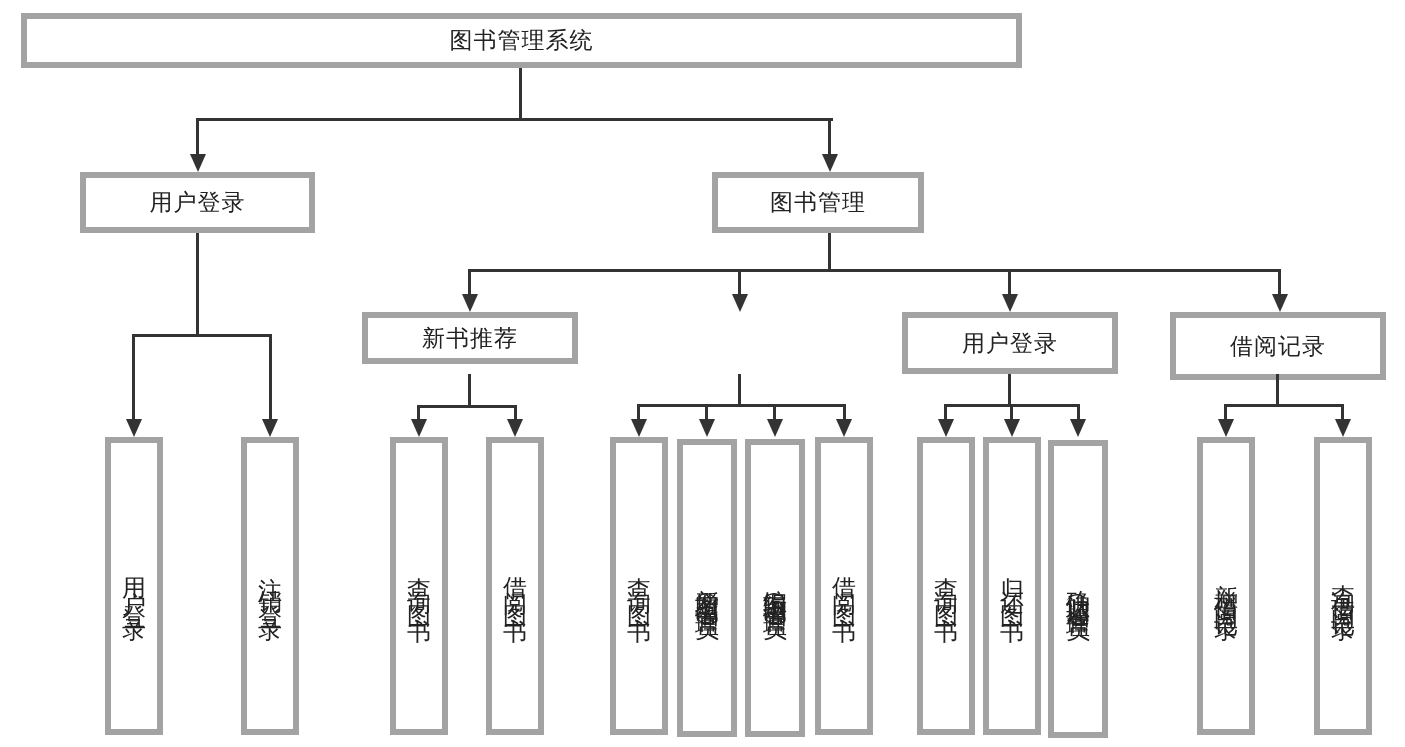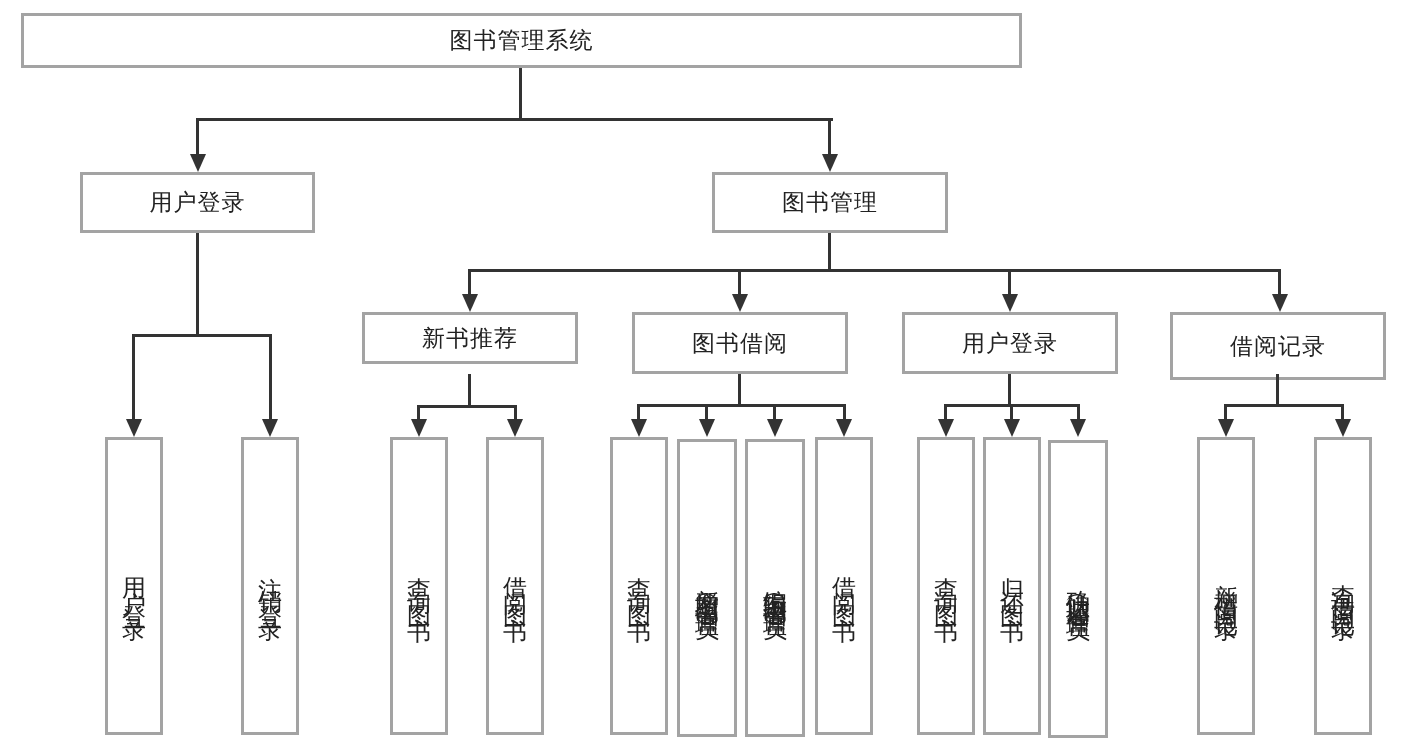--- a/index.html
+++ b/index.html
@@ -1,21 +1,21 @@
 <!DOCTYPE html>
 <html><head>
 <meta charset="utf-8">
 <style>
   html,body{margin:0;padding:0;background:#ffffff;}
   .canvas{
     position:relative;width:1405px;height:747px;background:#ffffff;overflow:hidden;
     font-family:"Liberation Sans","DejaVu Sans",sans-serif;color:#222222;
   }
   .box{
-    position:absolute;background:#ffffff;border:3px solid #a3a3a3;
+    position:absolute;background:#ffffff;border:6px solid #a3a3a3;
     box-sizing:border-box;display:flex;align-items:center;justify-content:center;
   }
   .hbox span{font-size:23px;letter-spacing:1px;color:#222222;white-space:nowrap;}
   .vbox span{
     writing-mode:vertical-rl;text-orientation:mixed;
     font-size:24px;color:#222222;line-height:1;
   }
   .ls-wide span{letter-spacing:14px;}
   .ls-mid  span{letter-spacing:7px;}
   .ls-tight span{letter-spacing:4px;}
@@ -36,31 +36,28 @@
 <div class="canvas">
 
   <div class="box hbox" style="left:21px;top:13px;width:1001px;height:55px">
     <span>图书管理系统</span>
   </div>
 
   <div class="box hbox" style="left:80px;top:172px;width:235px;height:61px">
     <span>用户登录</span>
   </div>
 
-  <div class="box hbox" style="left:712px;top:172px;width:236px;height:61px">
+  <div class="box hbox" style="left:712px;top:172px;width:212px;height:61px">
     <span>图书管理</span>
   </div>
 
   <div class="box hbox" style="left:362px;top:312px;width:216px;height:52px">
     <span>新书推荐</span>
   </div>
 
-  <div class="box hbox" style="left:632px;top:312px;width:216px;height:62px">
-    <span>图书借阅</span>
-  </div>
 
   <div class="box hbox" style="left:902px;top:312px;width:216px;height:62px">
     <span>用户登录</span>
   </div>
 
   <div class="box hbox" style="left:1170px;top:312px;width:216px;height:68px">
     <span>借阅记录</span>
   </div>
 
   <div class="box vbox ls-wide" style="left:105px;top:437px;width:58px;height:298px">

